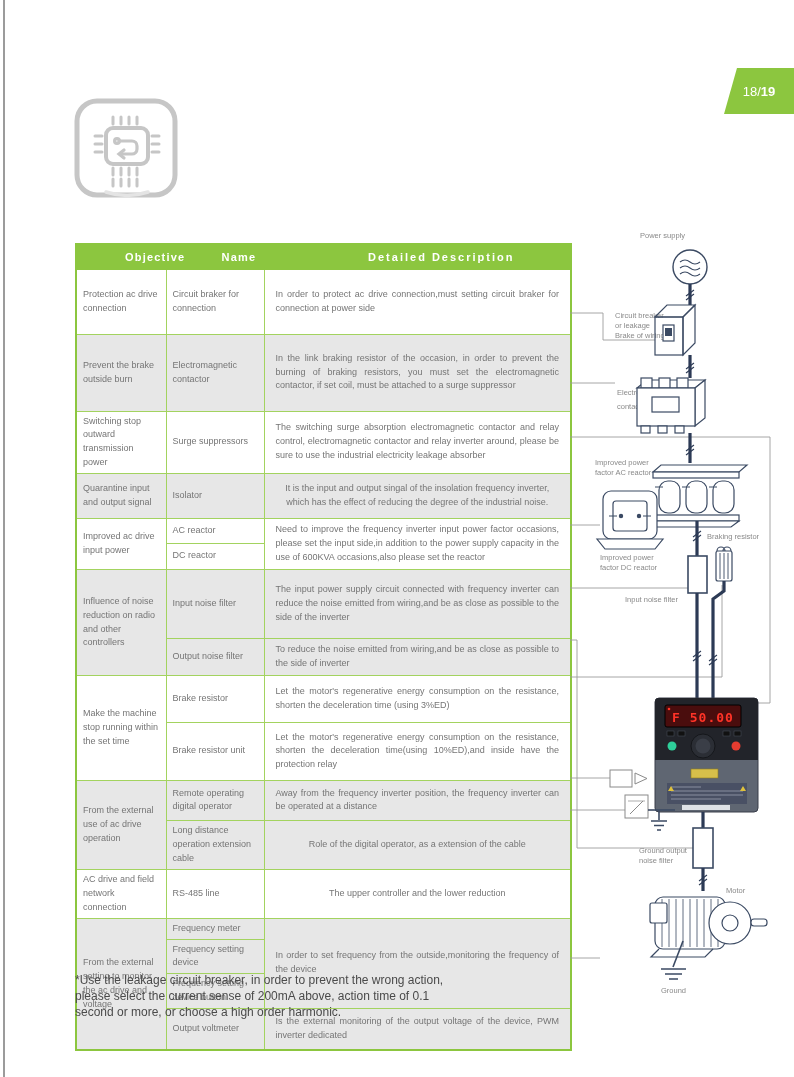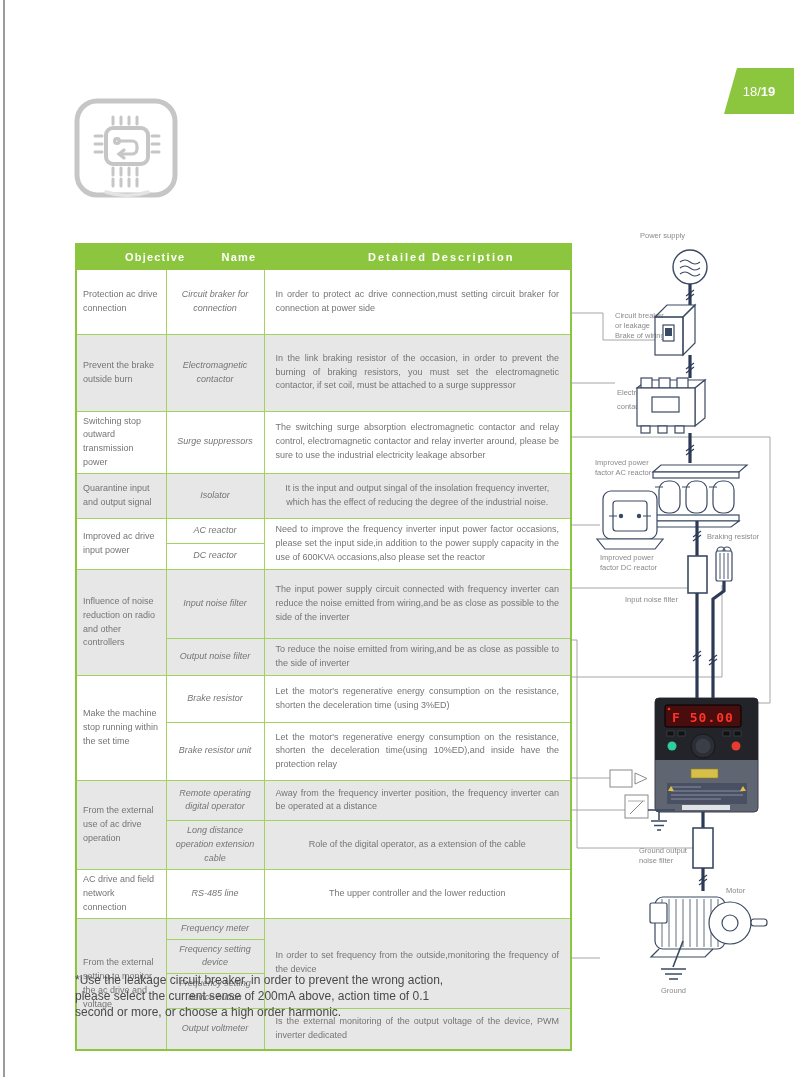--- a/index.html
+++ b/index.html
@@ -34,21 +34,21 @@
     background:#8CC63F; color:#fff; font-size:11px; font-weight:bold;
     letter-spacing:1.2px; height:25px; border:1px solid #8CC63F;padding-left:48px;
   }
   .acc-table th.dd { letter-spacing:2px; }
   .acc-table td {
     border:1px solid #A3D35F; vertical-align:middle; padding:3px 6px;
     line-height:1.55;
   }
   .acc-table { border:2px solid #8CC63F; }
   td.obj { text-align:left; }
-  td.nm  { text-align:center;font-style:italic; }
+  td.nm  { text-align:left; }
   td.desc { text-align:justify; padding:4px 11px; }
   td.desc.ctr { text-align:center; }
   .bg-g { background:#E7E7E7; }
   .bg-w { background:#FFFFFF; }
   
   .footnote {
     position:absolute; left:75px; top:972px; width:372px;
     font-size:12px; color:#4a4a4a; line-height:1.35;
   }
   

